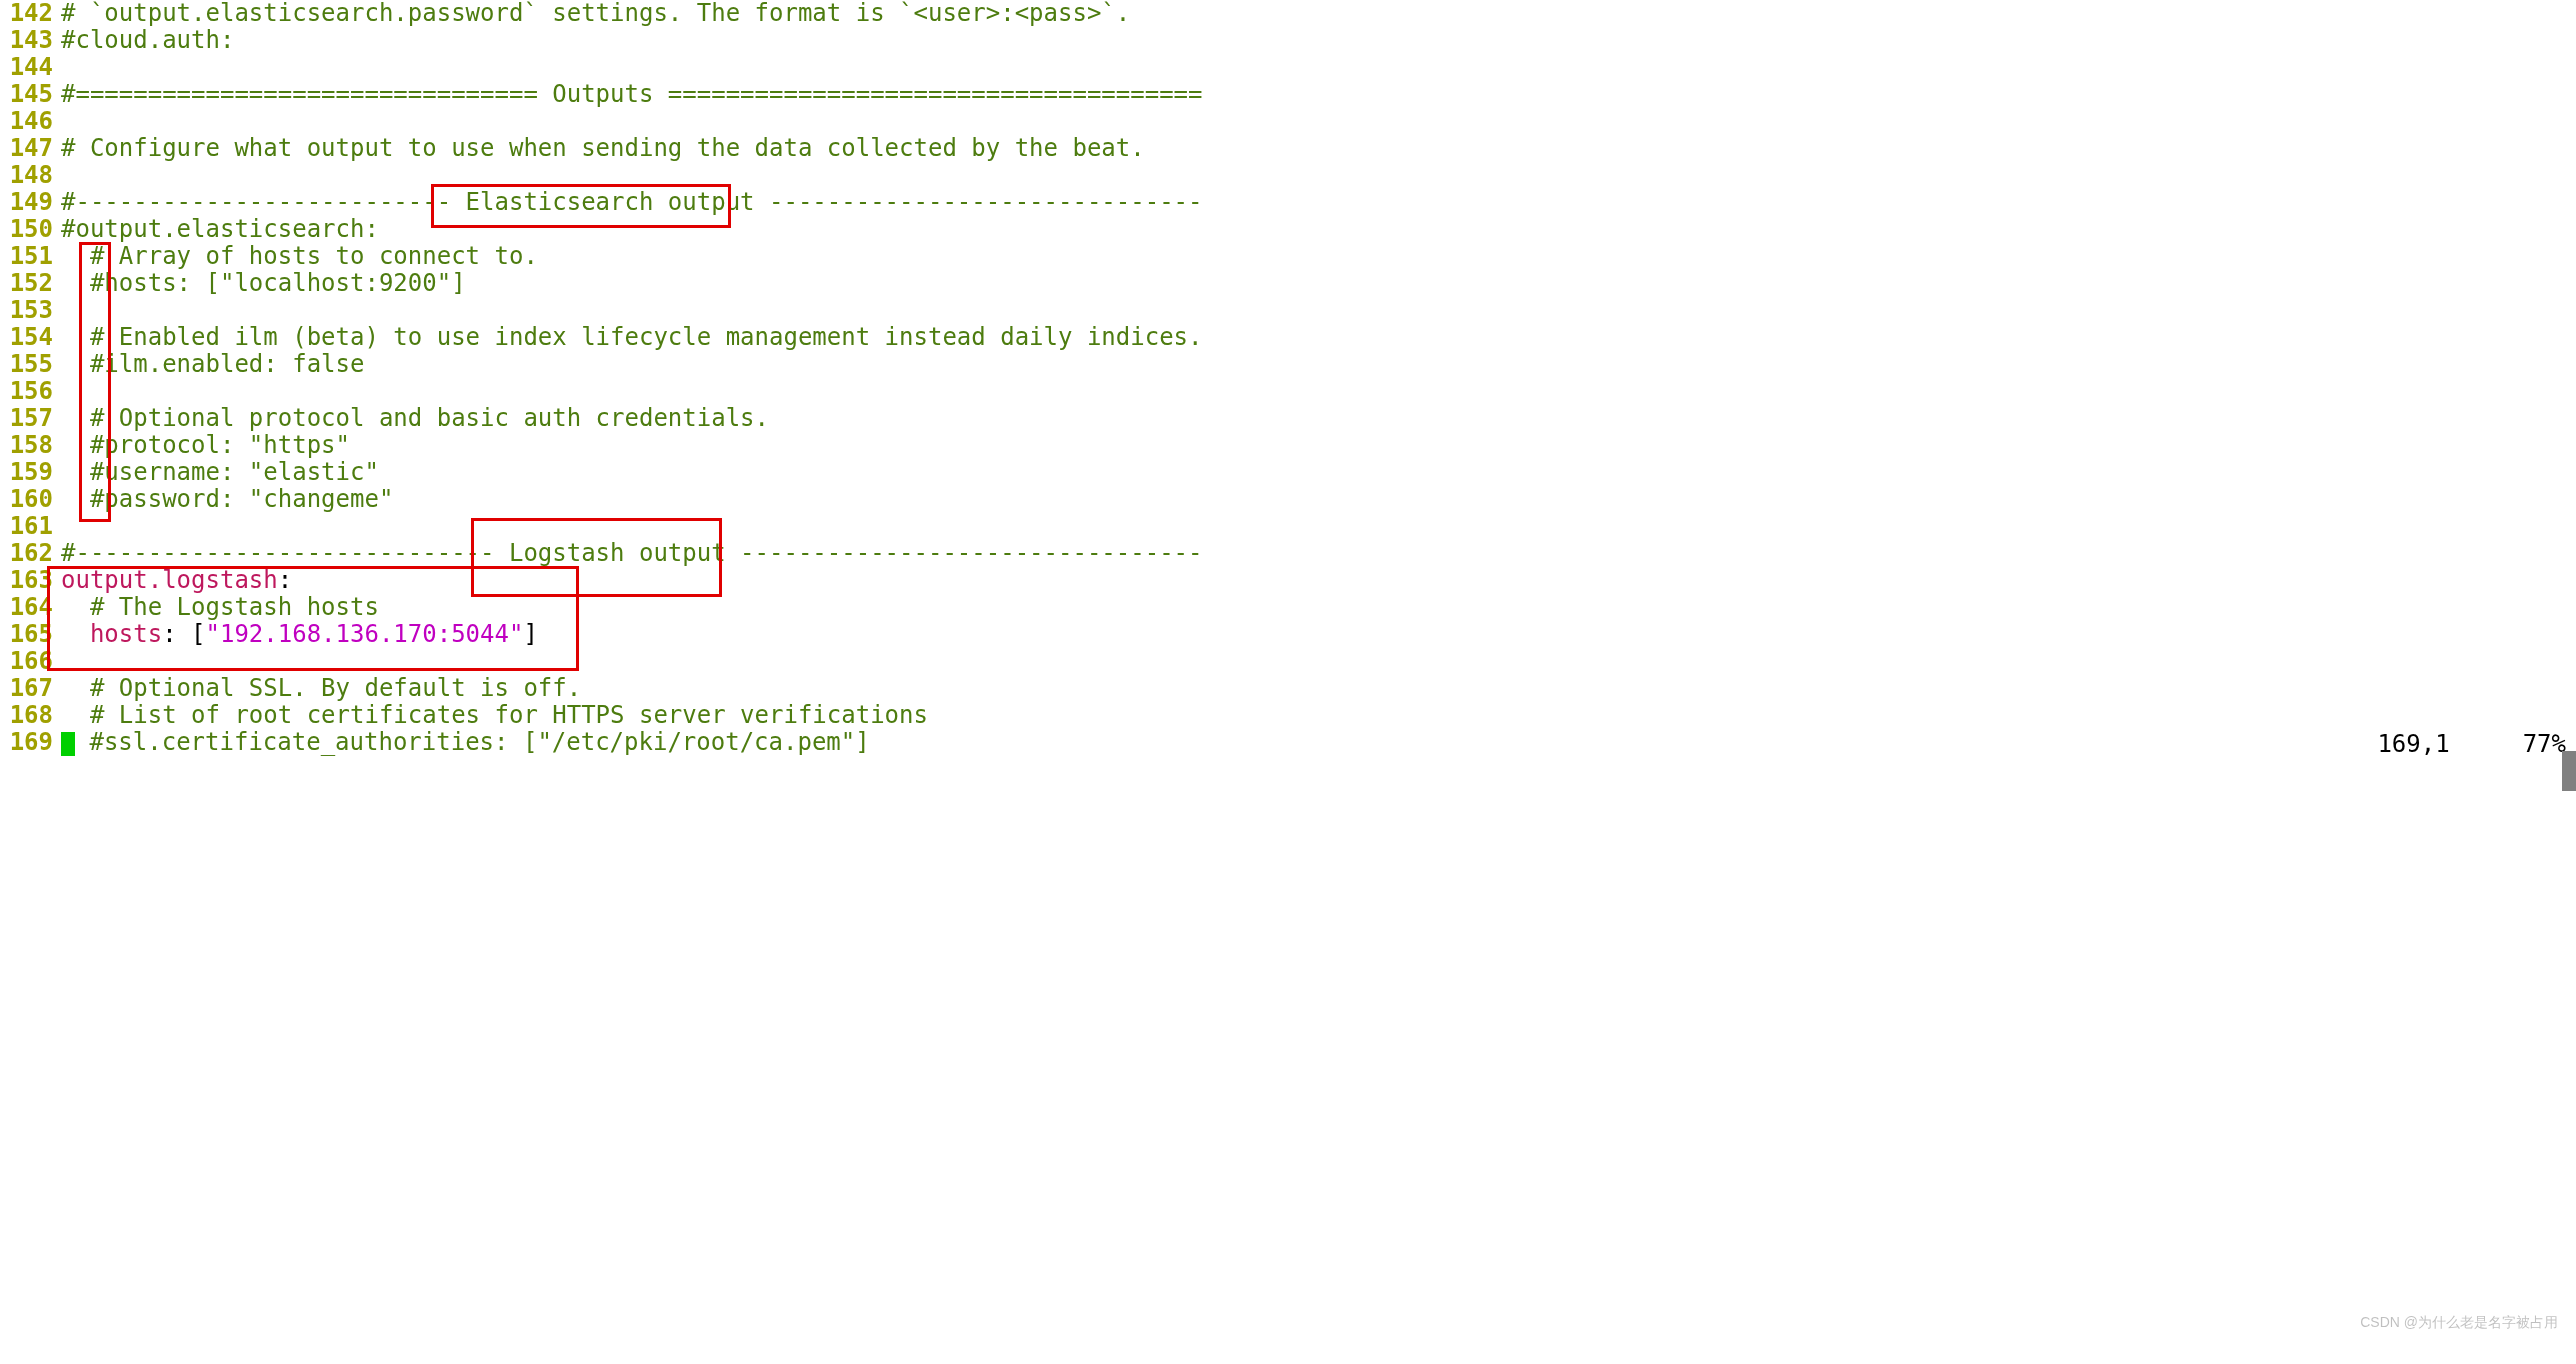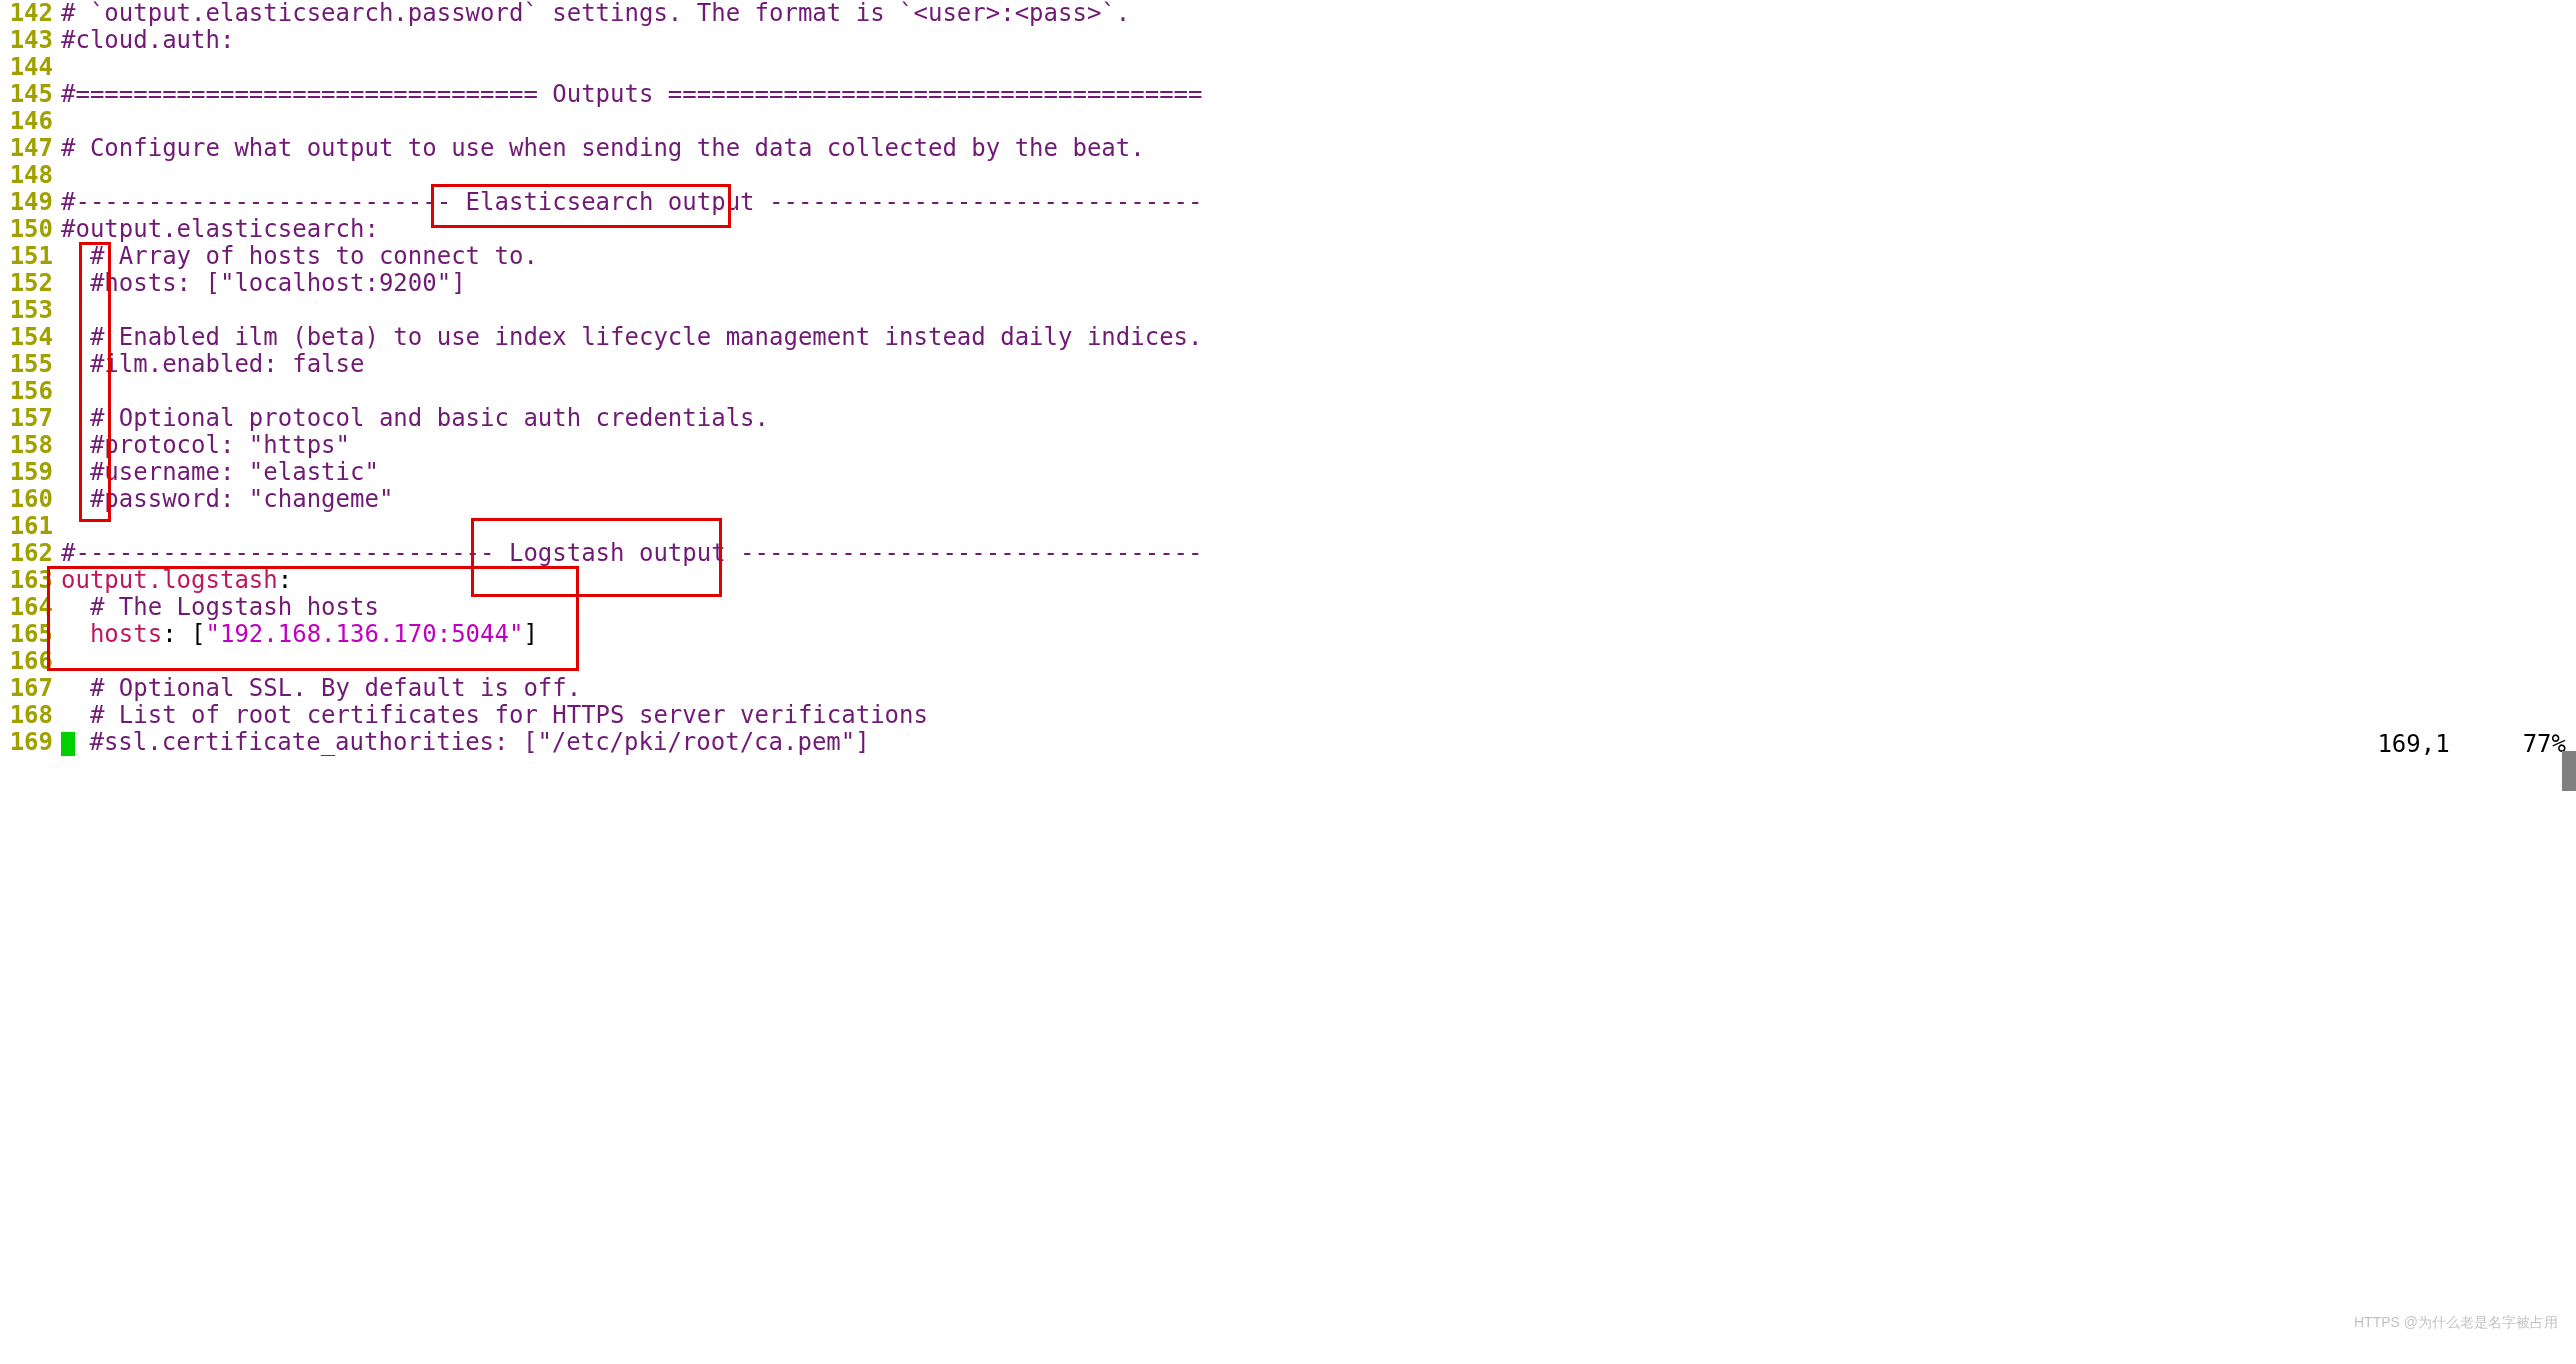--- a/index.html
+++ b/index.html
@@ -1,27 +1,27 @@
 <!DOCTYPE html>
 <html><head>
 <meta charset="utf-8">
 <style>
   html,body{margin:0;padding:0;background:#fff;font-family:"DejaVu Sans Mono","Courier New",monospace;font-size:24px;line-height:27px;color:#000}
   .editor{padding:0 15px 4px 4px;white-space:pre;position:relative}
   .line{display:flex}
   .lnum{width:49px;text-align:right;color:#a0a000;font-weight:bold;padding-right:8px;user-select:none}
   .code{flex:1}
-  .cblue{color:#701a75}
+  .cblue{color:#4d7c0f}
   .ccyan{color:#be185d}
   .cmag{color:#c000c0}
   .status{position:absolute;bottom:2px;right:10px;display:flex;gap:73px;font-size:24px}
   .cursor{display:inline-block;width:14px;height:24px;background:#00d000;vertical-align:text-bottom}
   .scrollbar{position:fixed;right:0;top:751px;width:14px;height:40px;background:#808080}
   .watermark{position:fixed;right:18px;bottom:28px;font-size:14px;color:rgba(0,0,0,.25);font-family:sans-serif}
   .redbox{position:absolute;border:3px solid #e00000;pointer-events:none}
 </style>
 </head>
 <body>
 
 <div class="editor" id="ed"><div class="line"><span class="lnum">142</span><span class="code"><span class="cblue"># `output.elasticsearch.password` settings. The format is `&lt;user&gt;:&lt;pass&gt;`.</span></span></div><div class="line"><span class="lnum">143</span><span class="code"><span class="cblue">#cloud.auth:</span></span></div><div class="line"><span class="lnum">144</span><span class="code"><span class="cblue"></span></span></div><div class="line"><span class="lnum">145</span><span class="code"><span class="cblue">#================================ Outputs =====================================</span></span></div><div class="line"><span class="lnum">146</span><span class="code"><span class="cblue"></span></span></div><div class="line"><span class="lnum">147</span><span class="code"><span class="cblue"># Configure what output to use when sending the data collected by the beat.</span></span></div><div class="line"><span class="lnum">148</span><span class="code"><span class="cblue"></span></span></div><div class="line"><span class="lnum">149</span><span class="code"><span class="cblue">#-------------------------- Elasticsearch output ------------------------------</span></span></div><div class="line"><span class="lnum">150</span><span class="code"><span class="cblue">#output.elasticsearch:</span></span></div><div class="line"><span class="lnum">151</span><span class="code"><span class="cblue">  # Array of hosts to connect to.</span></span></div><div class="line"><span class="lnum">152</span><span class="code"><span class="cblue">  #hosts: ["localhost:9200"]</span></span></div><div class="line"><span class="lnum">153</span><span class="code"><span class="cblue"></span></span></div><div class="line"><span class="lnum">154</span><span class="code"><span class="cblue">  # Enabled ilm (beta) to use index lifecycle management instead daily indices.</span></span></div><div class="line"><span class="lnum">155</span><span class="code"><span class="cblue">  #ilm.enabled: false</span></span></div><div class="line"><span class="lnum">156</span><span class="code"><span class="cblue"></span></span></div><div class="line"><span class="lnum">157</span><span class="code"><span class="cblue">  # Optional protocol and basic auth credentials.</span></span></div><div class="line"><span class="lnum">158</span><span class="code"><span class="cblue">  #protocol: "https"</span></span></div><div class="line"><span class="lnum">159</span><span class="code"><span class="cblue">  #username: "elastic"</span></span></div><div class="line"><span class="lnum">160</span><span class="code"><span class="cblue">  #password: "changeme"</span></span></div><div class="line"><span class="lnum">161</span><span class="code"><span class="cblue"></span></span></div><div class="line"><span class="lnum">162</span><span class="code"><span class="cblue">#----------------------------- Logstash output --------------------------------</span></span></div><div class="line"><span class="lnum">163</span><span class="code"><span class="ccyan">output.logstash</span><span>:</span></span></div><div class="line"><span class="lnum">164</span><span class="code"><span class="cblue">  # The Logstash hosts</span></span></div><div class="line"><span class="lnum">165</span><span class="code"><span>  </span><span class="ccyan">hosts</span><span>: [</span><span class="cmag">"192.168.136.170:5044"</span><span>]</span></span></div><div class="line"><span class="lnum">166</span><span class="code"><span class="cblue"></span></span></div><div class="line"><span class="lnum">167</span><span class="code"><span class="cblue">  # Optional SSL. By default is off.</span></span></div><div class="line"><span class="lnum">168</span><span class="code"><span class="cblue">  # List of root certificates for HTTPS server verifications</span></span></div><div class="line"><span class="lnum">169</span><span class="code"><span class="cursor"></span><span class="cblue"> #ssl.certificate_authorities: ["/etc/pki/root/ca.pem"]</span></span></div><div class="status"><span>169,1</span><span>77%</span></div><div class="redbox" style="top: 184px; left: 431px; width: 294px; height: 38px;"></div><div class="redbox" style="top: 242px; left: 79px; width: 26px; height: 274px;"></div><div class="redbox" style="top: 518px; left: 471px; width: 245px; height: 73px;"></div><div class="redbox" style="top: 566px; left: 47px; width: 526px; height: 99px;"></div></div>
 <div class="scrollbar"></div>
-<div class="watermark">HTTPS @为什么老是名字被占用</div>
+<div class="watermark">CSDN @为什么老是名字被占用</div>
 
 
 </body></html>

